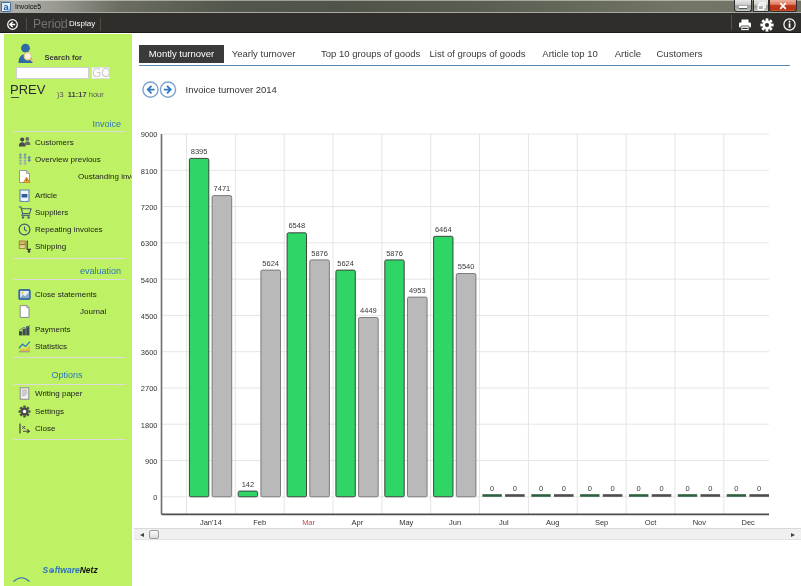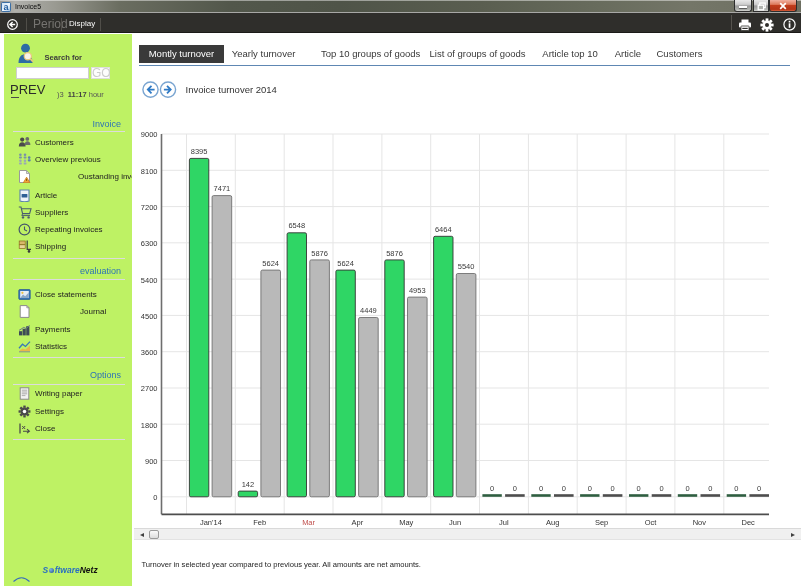--- a/index.html
+++ b/index.html
@@ -185,21 +185,21 @@
   <div class="abs mi" style="left:31px;top:289px;">Payments</div>
 
   <svg class="abs" style="left:14px;top:306px;" width="13" height="13" viewBox="0 0 13 13">
     <path d="M1 11.8 H12" stroke="#8a8a8a" stroke-width="1"></path>
     <path d="M1 11 L4.5 8.4 L7.5 9.6 L12 5.4 V11 Z" fill="#e8b84a"></path>
     <path d="M1 8.2 L4.5 4.2 L7.5 6.4 L12 1.6" stroke="#3a77b8" stroke-width="1.3" fill="none"></path>
   </svg>
   <div class="abs mi" style="left:31px;top:306px;">Statistics</div>
 
   <div class="abs" style="left:9px;top:323px;width:112px;height:1px;background:#dcdcdc;"></div>
-  <div class="abs" style="left:9px;top:336px;width:108px;text-align:right;font-size:9px;color:#2e74b5;">Options</div>
+  <div class="abs" style="left:9px;top:336px;width:108px;text-align:center;font-size:9px;color:#2e74b5;">Options</div>
   <div class="abs" style="left:9px;top:350px;width:112px;height:1px;background:#dcdcdc;"></div>
 
   <svg class="abs" style="left:14px;top:353px;" width="13" height="13" viewBox="0 0 13 13">
     <rect x="2.2" y="0.8" width="8.6" height="11.4" fill="#f2f2f2" stroke="#8a8a8a" stroke-width="1"></rect>
     <g stroke="#9a9a9a" stroke-width="0.8">
       <line x1="3.8" y1="3.2" x2="9.2" y2="3.2"></line>
       <line x1="3.8" y1="5" x2="9.2" y2="5"></line>
       <line x1="3.8" y1="6.8" x2="9.2" y2="6.8"></line>
       <line x1="3.8" y1="8.6" x2="7.4" y2="8.6"></line>
     </g>
@@ -376,14 +376,13 @@
       <text x="748.2" y="524.5">Dec</text>
     </g>
   </svg>
 
   <div class="abs" style="left:2px;top:494px;width:667px;height:12px;background:#f0f0f0;border-top:1px solid #d9d9d9;border-bottom:1px solid #e3e3e3;">
     <div class="abs" style="left:6px;top:3.5px;width:0;height:0;border-right:4px solid #404040;border-top:2.8px solid transparent;border-bottom:2.8px solid transparent;"></div>
     <div class="abs" style="left:14.5px;top:1px;width:10px;height:9px;background:linear-gradient(#fafafa,#dcdcdc);border:1px solid #9a9a9a;border-radius:2px;"></div>
     <div class="abs" style="left:657px;top:3.5px;width:0;height:0;border-left:4px solid #404040;border-top:2.8px solid transparent;border-bottom:2.8px solid transparent;"></div>
   </div>
 
-  <div class="abs" style="left:9.4px;top:526px;font-size:7.6px;color:#1c1c1c;">Turnover in selected year compared to previous year. All amounts are net amounts.</div>
 </div>
 
 </body></html>

